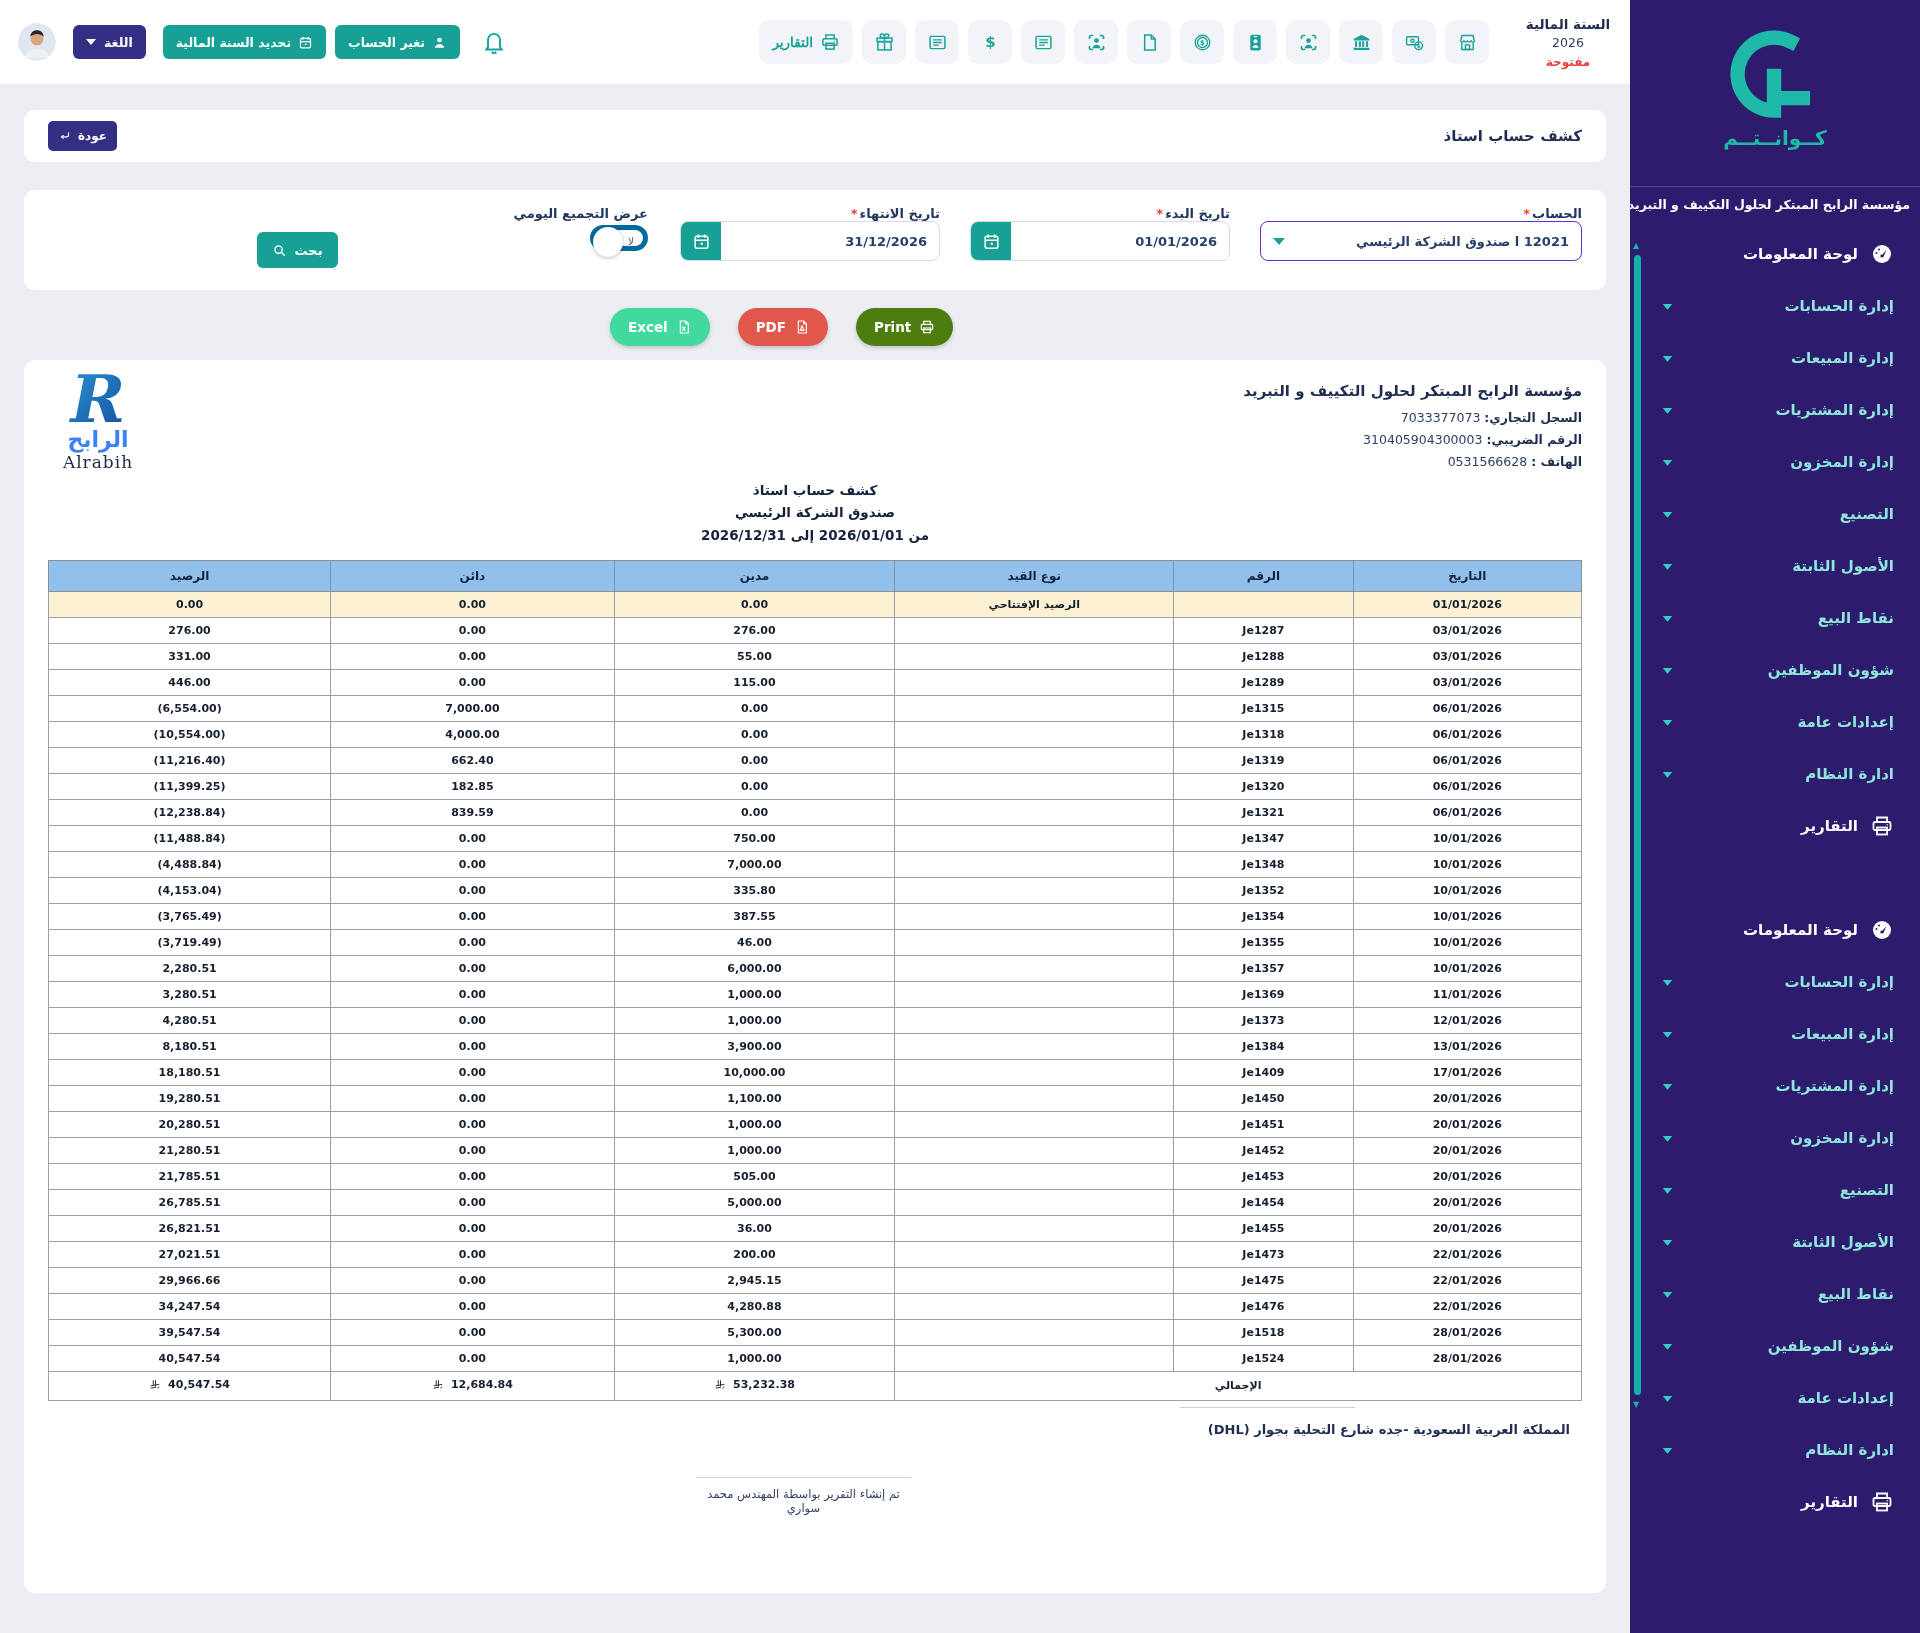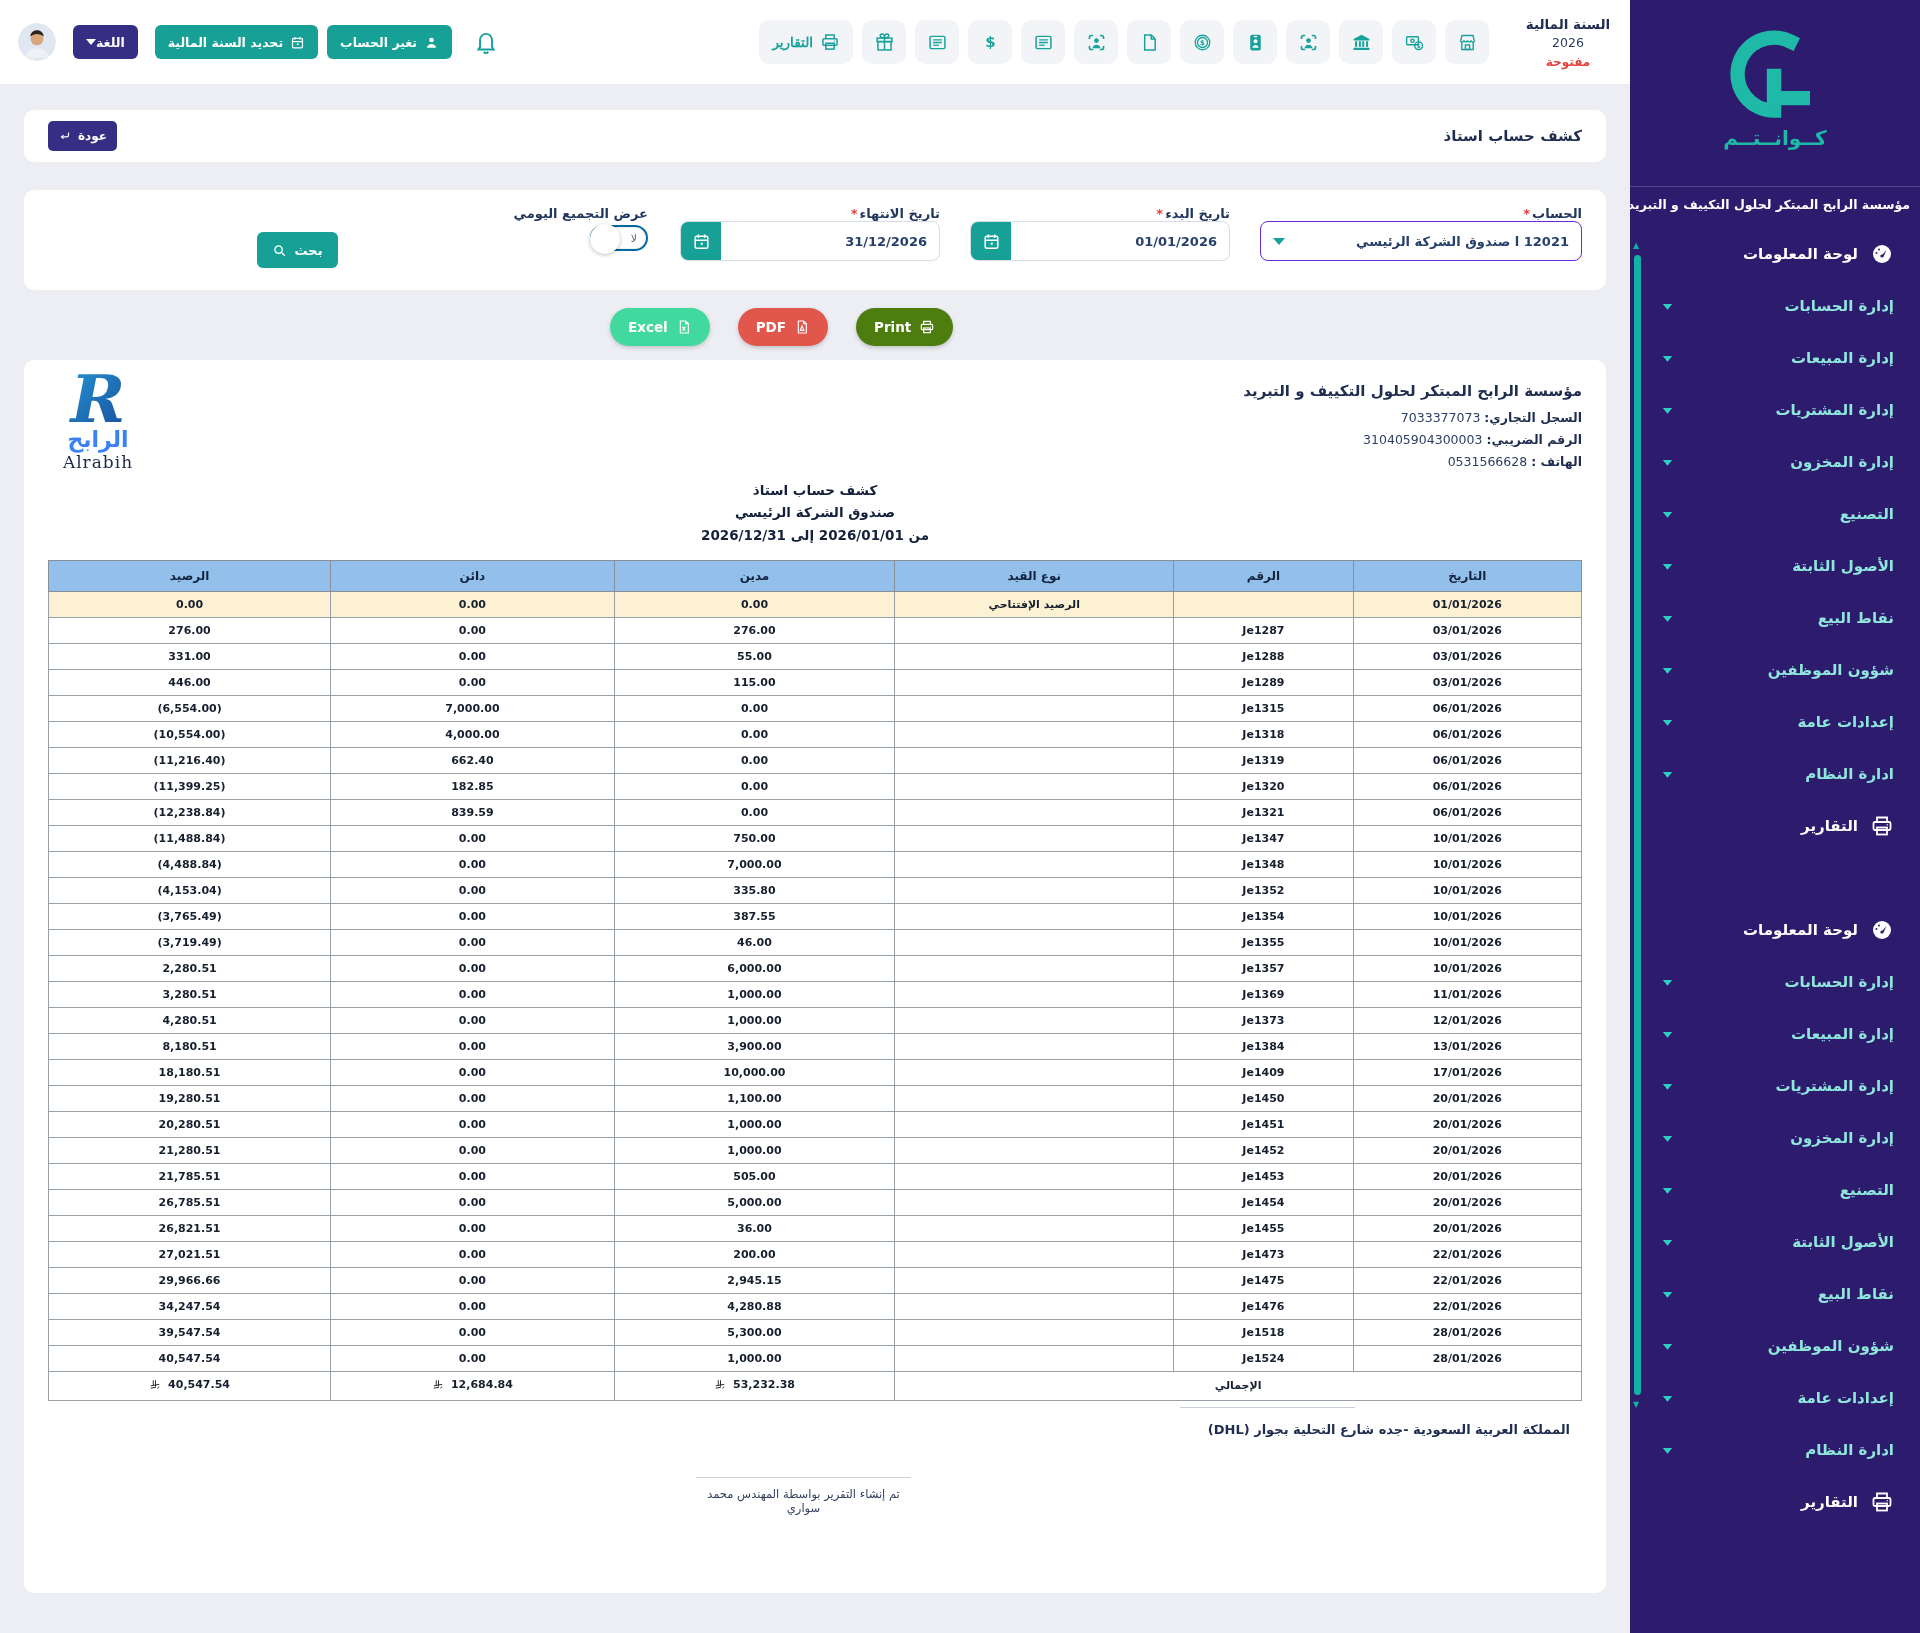--- a/index.html
+++ b/index.html
@@ -36,21 +36,21 @@
   .fiscal .f2 { font-size:12.5px; color:#2c3e63; }
   .fiscal .f3 { font-size:12px; font-weight:bold; color:#e4413c; }
   .sq-btn { width:44px; height:44px; border:none; background:#f2f4f7; border-radius:10px; cursor:pointer; display:flex; align-items:center; justify-content:center; color:#17a29b; }
   .sq-btn .icon { width:21px; height:21px; }
   .reports-btn { height:44px; border:none; background:#f2f4f7; border-radius:10px; cursor:pointer; display:flex; align-items:center; gap:7px; padding:0 13px; color:#17a29b; font-weight:bold; font-size:13.5px; }
   .reports-btn .icon { width:20px; height:20px; }
   .spacer { flex:1; }
   .bell-btn { border:none; background:transparent; color:#17a29b; width:26px; height:26px; cursor:pointer; margin-left:12px; }
   .teal-btn { height:34px; border:none; background:#17a096; color:#fff; border-radius:6px; font-weight:bold; font-size:12.5px; display:flex; align-items:center; gap:7px; padding:0 13px; cursor:pointer; font-family:inherit; }
   .teal-btn .icon { width:15px; height:15px; }
-  .purple-btn { height:34px; border:none; background:#352e85; color:#fff; border-radius:6px; font-weight:bold; font-size:12.5px; display:flex; align-items:center; padding:0 13px; cursor:pointer; margin-right:8px; font-family:inherit; }
+  .purple-btn { height:34px; border:none; background:#352e85; color:#fff; border-radius:6px; font-weight:bold; font-size:12.5px; display:flex; align-items:center; gap:8px; padding:0 13px; cursor:pointer; margin-right:8px; font-family:inherit; }
   .caret-down { width:0; height:0; border-left:5px solid transparent; border-right:5px solid transparent; border-top:6px solid #fff; display:inline-block; }
   .avatar { width:38px; height:38px; border-radius:50%; overflow:hidden; margin-right:8px; flex-shrink:0; cursor:pointer; }
   .avatar svg { width:100%; height:100%; }
 
   .card { background:#fff; border-radius:10px; margin:0 24px; }
   .back-card { margin-top:26px; height:52px; display:flex; align-items:center; padding:0 24px; }
   .page-title { font-size:15px; font-weight:bold; color:#1f2d50; }
   .back-btn { margin-right:auto; height:30px; background:#352e85; color:#fff; border:none; border-radius:5px; font-size:12px; font-weight:bold; display:flex; align-items:center; gap:6px; padding:0 10px; cursor:pointer; font-family:inherit; }
   .back-btn .icon { width:14px; height:14px; }
 
@@ -59,21 +59,21 @@
   .flabel { font-size:13px; font-weight:bold; color:#22375e; text-align:right; }
   .req { color:#e4413c; margin-right:2px; }
   .select-box { width:322px; height:40px; border:1px solid #6d28d9; border-radius:8px; display:flex; align-items:center; padding:0 12px; font-size:13px; font-weight:bold; color:#27406b; cursor:pointer; background:#fff; }
   .select-box .caret { margin-right:auto; width:0; height:0; border-left:6px solid transparent; border-right:6px solid transparent; border-top:7px solid #17a29b; }
   .date-box { width:260px; height:40px; border:1px solid #d8dce3; border-radius:8px; display:flex; align-items:center; overflow:hidden; cursor:pointer; background:#fff; }
   .date-box .dval { flex:1; text-align:right; padding-right:12px; font-size:13px; font-weight:bold; color:#27406b; }
   .date-box .cal { order:2; width:40px; height:100%; background:#17a096; color:#fff; display:flex; align-items:center; justify-content:center; flex-shrink:0; }
   .date-box .cal .icon { width:19px; height:19px; }
   .toggle-group { margin-right:2px; }
   .toggle-wrap { display:flex; align-items:center; margin-top:4px; }
-  .toggle { position:relative; width:58px; height:26px; background:#fff; border:2px solid #0369a1; border-radius:13px; box-shadow:inset 0 0 0 1px #f0f1f4; cursor:pointer; }
+  .toggle { position:relative; width:58px; height:26px; background:#fff; border:5px solid #0369a1; border-radius:13px; box-shadow:inset 0 0 0 1px #f0f1f4; cursor:pointer; }
   .toggle .knob { position:absolute; left:-2px; top:-3px; width:30px; height:30px; background:#fff; border-radius:50%; box-shadow:0 1px 4px rgba(0,0,0,.25); }
   .toggle .tlabel { position:absolute; right:9px; top:5px; font-size:11px; color:#5b6b85; }
   .search-btn { margin-right:146px; margin-top:26px; height:36px; background:#17a096; border:none; border-radius:6px; color:#fff; font-size:13px; font-weight:bold; display:flex; align-items:center; gap:8px; padding:0 15px; cursor:pointer; font-family:inherit; }
   .search-btn .icon { order:2; width:15px; height:15px; }
   .search-btn span.lbl { order:1; }
 
   .export-row { direction:ltr; display:flex; gap:28px; margin:18px 0 14px; padding-left:610px; }
   .pill { height:38px; border:none; border-radius:19px; color:#fff; font-weight:bold; font-size:13.5px; display:flex; align-items:center; gap:8px; padding:0 18px; cursor:pointer; font-family:inherit; box-shadow:0 2px 4px rgba(0,0,0,.18); }
   .pill .icon { width:16px; height:16px; }
   .pill.excel { background:#41d99d; }

